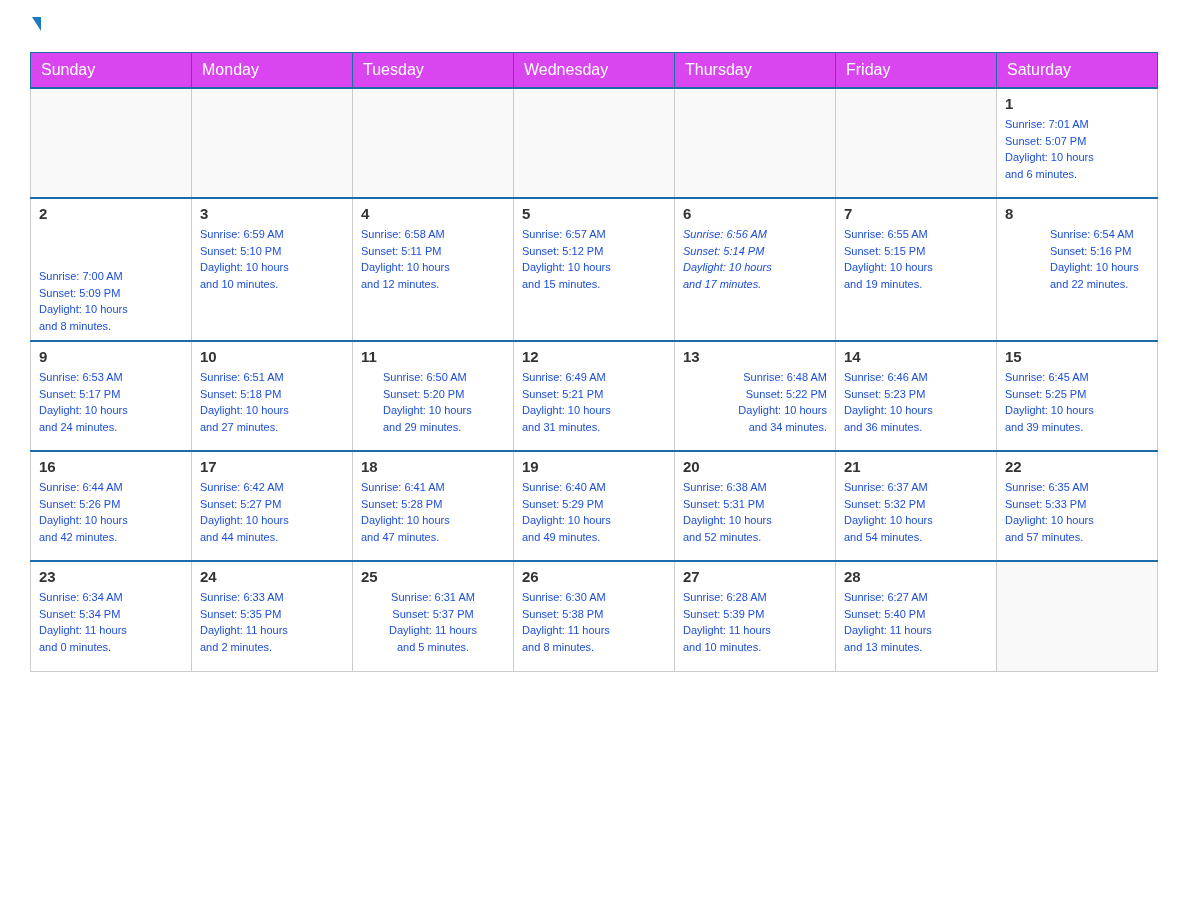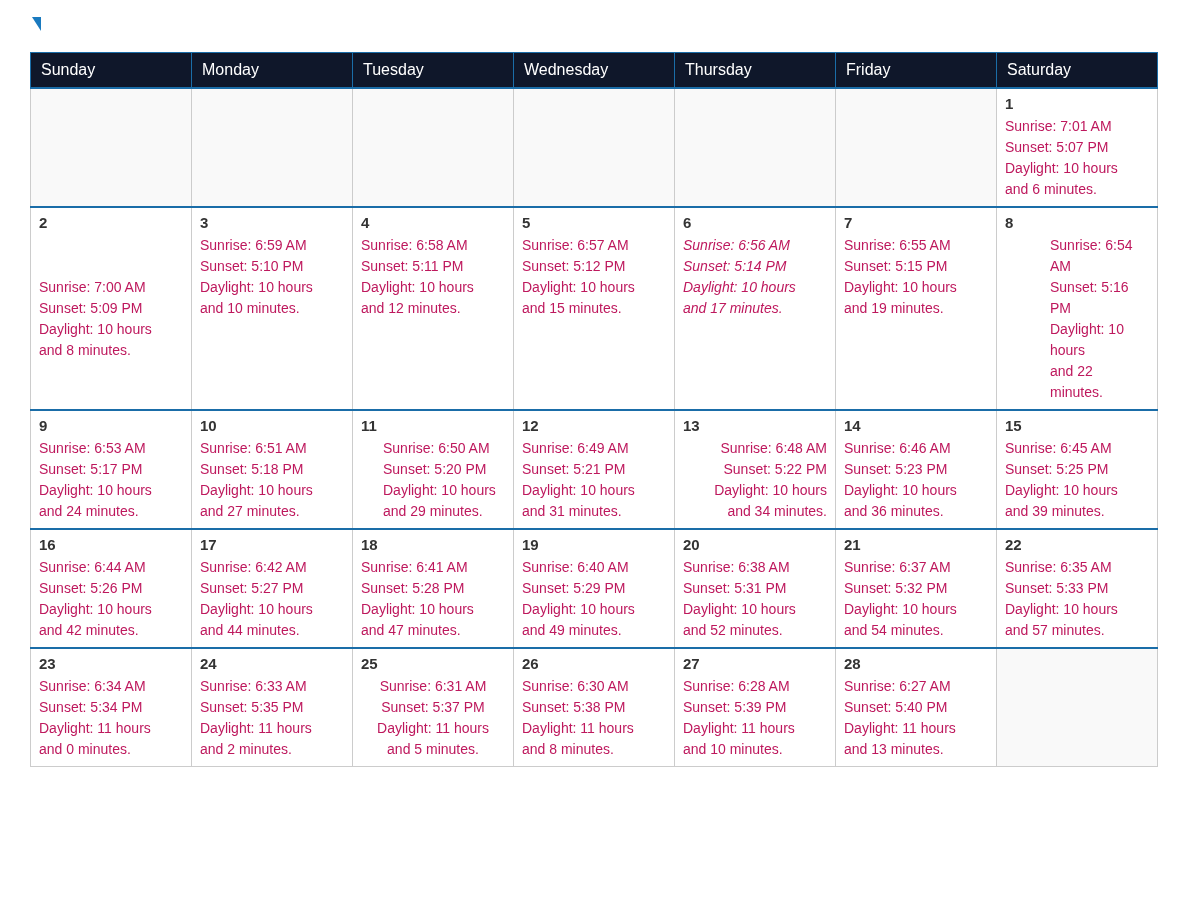--- a/index.html
+++ b/index.html
@@ -57,21 +57,21 @@
       font-size: 20px;
       color: #555;
       margin-top: 4px;
     }
     .calendar {
       width: 100%;
       border-collapse: collapse;
       border: 1px solid #aaa;
     }
     .calendar th {
-      background-color: #0f172a;
+      background-color: #d946ef;
       color: #fff;
       font-size: 16px;
       font-weight: normal;
       padding: 8px 10px;
       text-align: left;
       border: 1px solid #1a6da8;
     }
     .calendar td {
       vertical-align: top;
       border: 1px solid #ccc;
@@ -86,23 +86,23 @@
     .calendar td.empty {
       background: #f9f9f9;
     }
     .day-number {
       font-size: 15px;
       font-weight: bold;
       margin-bottom: 4px;
       display: block;
     }
     .day-info {
-      font-size: 14px;
+      font-size: 11px;
       line-height: 1.5;
-      color: #be185d;
+      color: #1d4ed8;
     }
     .row-top td {
       border-top: 2px solid #1a6da8;
     }
   </style>
 </head>
 <body>
 
 <div class="header">
   <div class="logo">

